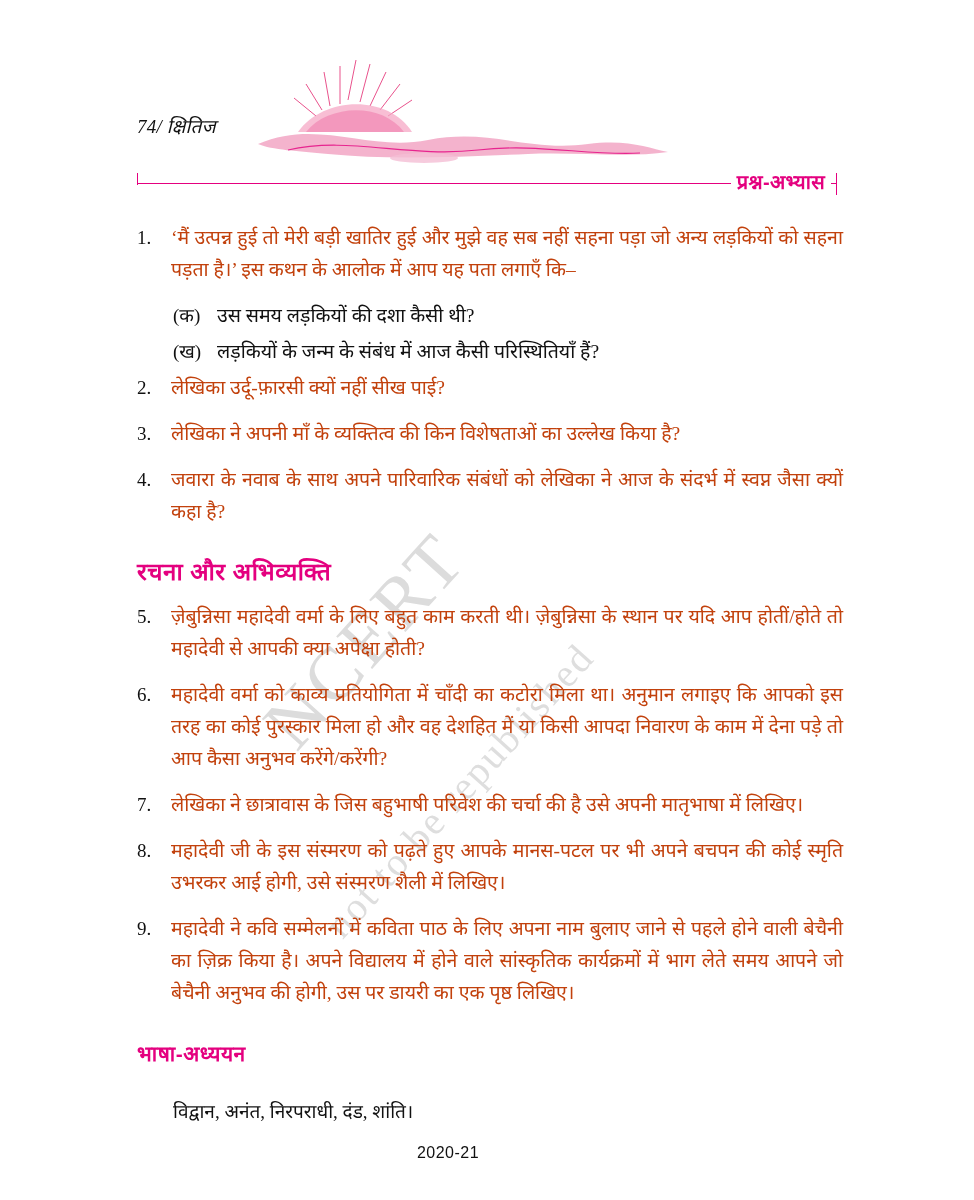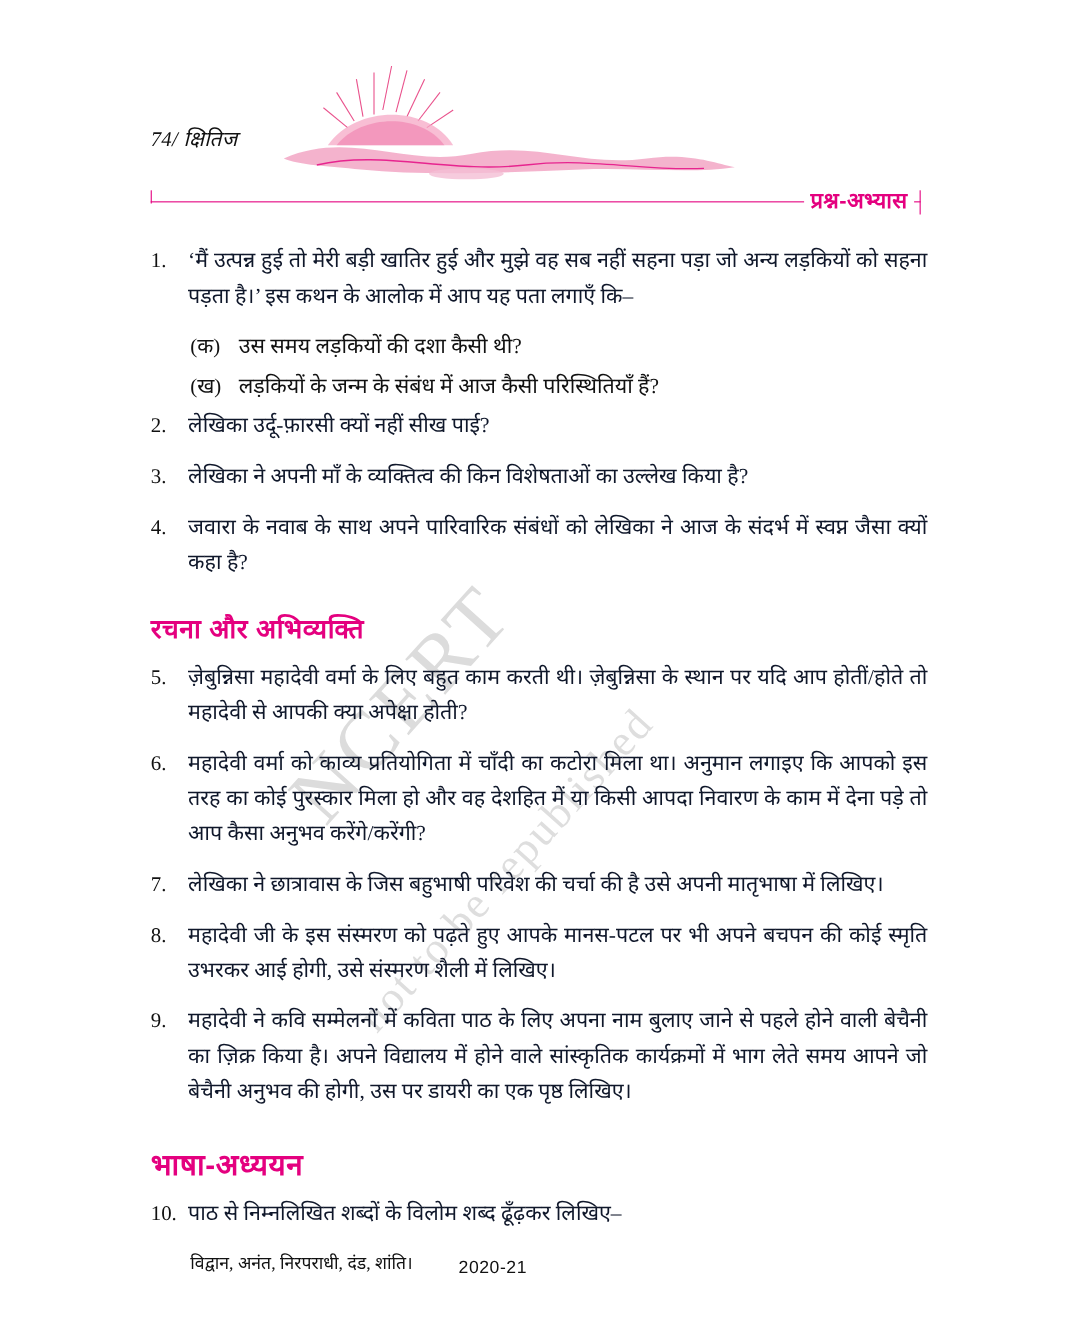--- a/index.html
+++ b/index.html
@@ -118,21 +118,21 @@
     font-size: 19px;
     line-height: 32px;
     color: #111;
   }
   .qtext {
     flex: 1 1 auto;
     font-size: 19.5px;
     line-height: 32px;
     text-align: justify;
     text-justify: inter-word;
-    color: #0f172a;
+    color: #c2410c;
   }
 
   .subitem {
     display: flex;
     align-items: flex-start;
     margin: 2px 0 4px 36px;
   }
   .sublabel {
     flex: 0 0 44px;
     font-size: 19px;
@@ -146,28 +146,28 @@
 
   .section-title {
     color: #e4007f;
     font-weight: bold;
     font-family: "Liberation Sans", sans-serif;
     font-size: 24px;
     margin: 26px 0 14px 0;
     letter-spacing: 0.5px;
   }
   .section-title.small {
-    font-size: 27px;
+    font-size: 21px;
     margin-top: 30px;
-    margin-bottom: 12px;
+    margin-bottom: 29px;
   }
 
   .plain-line {
     margin: 8px 0 0 36px;
-    font-size: 16px;
+    font-size: 19px;
     line-height: 32px;
   }
 
   
   .watermark {
     position: absolute;
     left: 300px;
     top: 380px;
     width: 520px;
     height: 520px;
@@ -300,22 +300,18 @@
       <div class="qnum">8.</div>
       <div class="qtext">महादेवी जी के इस संस्मरण को पढ़ते हुए आपके मानस-पटल पर भी अपने बचपन की कोई स्मृति उभरकर आई होगी, उसे संस्मरण शैली में लिखिए।</div>
     </div>
     <div class="qitem">
       <div class="qnum">9.</div>
       <div class="qtext">महादेवी ने कवि सम्मेलनों में कविता पाठ के लिए अपना नाम बुलाए जाने से पहले होने वाली बेचैनी का ज़िक्र किया है। अपने विद्यालय में होने वाले सांस्कृतिक कार्यक्रमों में भाग लेते समय आपने जो बेचैनी अनुभव की होगी, उस पर डायरी का एक पृष्ठ लिखिए।</div>
     </div>
 
     <div class="section-title small">भाषा-अध्ययन</div>
 
-    <div class="qitem">
-      <div class="qnum">10.</div>
-      <div class="qtext">पाठ से निम्नलिखित शब्दों के विलोम शब्द ढूँढ़कर लिखिए–</div>
-    </div>
     <div class="plain-line">विद्वान, अनंत, निरपराधी, दंड, शांति।</div>
 
   </div>
 
   <div class="footer">2020-21</div>
 </div>
 
 </body></html>

